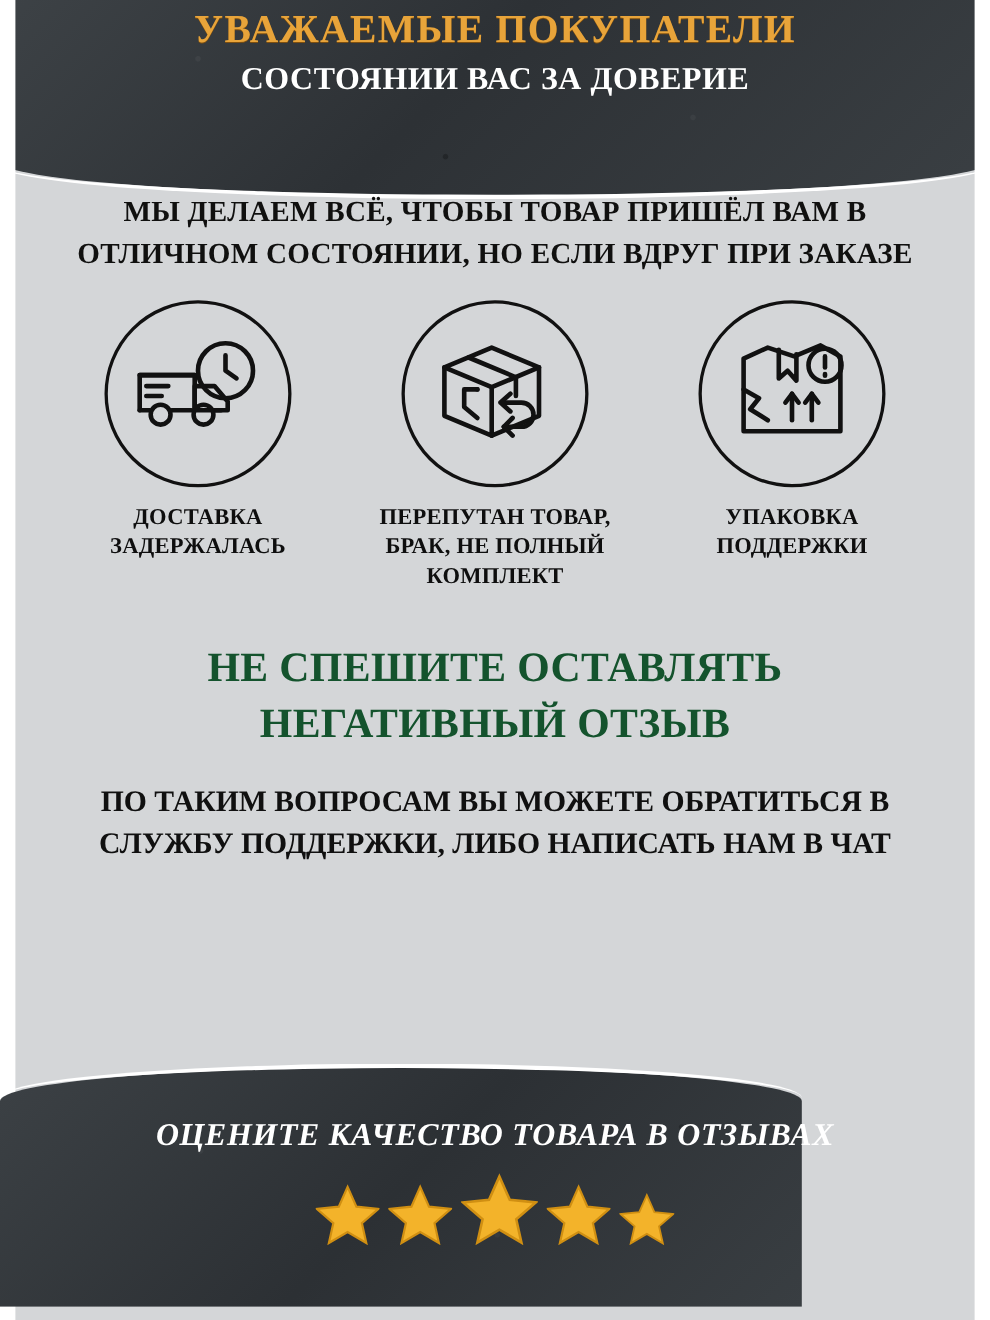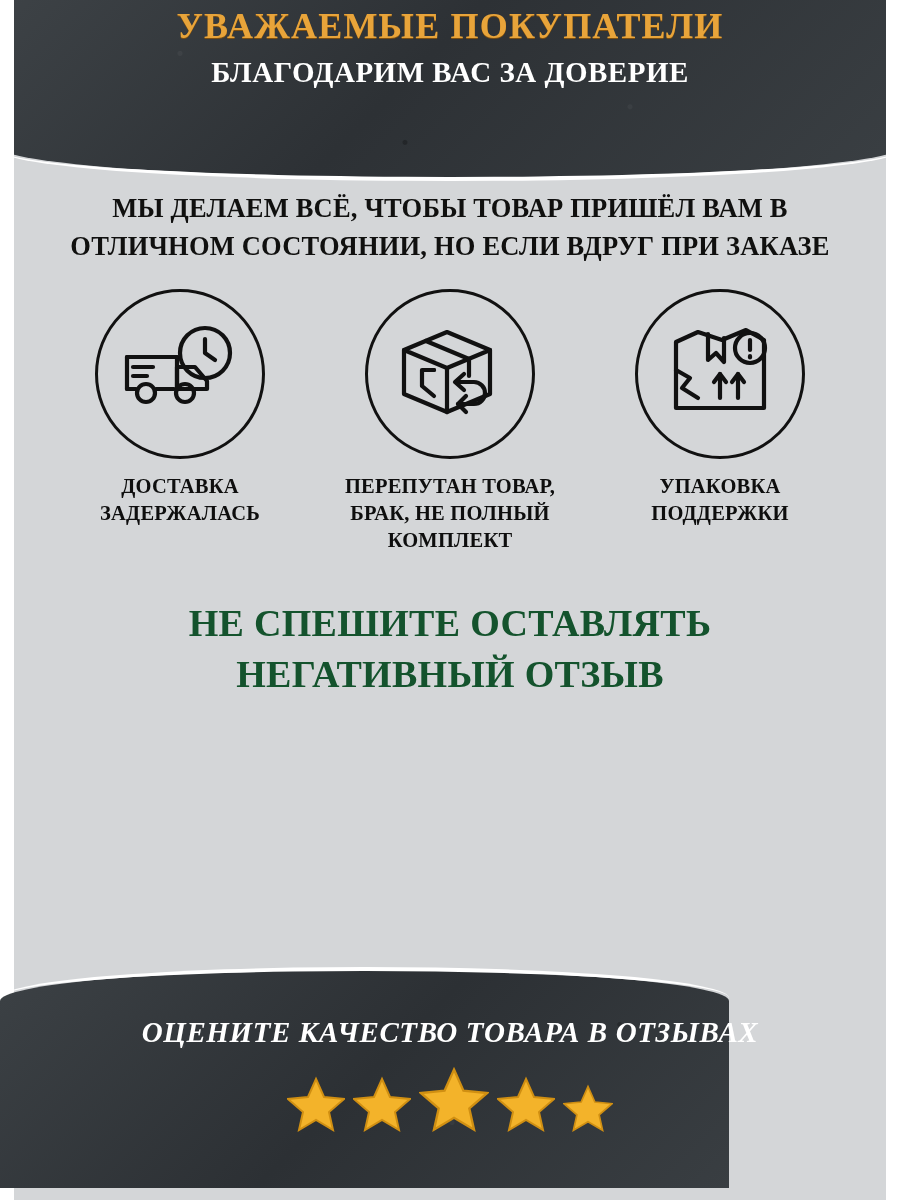--- a/index.html
+++ b/index.html
@@ -79,21 +79,21 @@
     width: 14px;
     height: 1200px;
     background: #ffffff;
   }
   .rail-left  { left: 0; }
   .rail-right { right: 0; }
 
   
   .mid {
     position: absolute;
-    top: 190px;
+    top: 174px;
     left: 14px;
     width: 872px;
     text-align: center;
   }
   .intro {
     font-size: 26.5px;
     font-weight: bold;
     color: #10100f;
     line-height: 1.42;
     letter-spacing: 0.2px;
@@ -205,21 +205,21 @@
   }
 </style>
 </head>
 <body>
 
 <div class="poster">
 
   <div class="top-band">
     <div class="top-inner">
       <div class="headline-gold">УВАЖАЕМЫЕ ПОКУПАТЕЛИ</div>
-      <div class="headline-white">БЛАГОДАРИМ ВАС ЗА ДОВЕРИЕ</div>
+      <div class="headline-white">СОСТОЯНИИ ВАС ЗА ДОВЕРИЕ</div>
     </div>
   </div>
 
   <div class="rail rail-left"></div>
   <div class="rail rail-right"></div>
 
   <div class="mid">
 
     <div class="intro">МЫ ДЕЛАЕМ ВСЁ, ЧТОБЫ ТОВАР ПРИШЁЛ ВАМ В ОТЛИЧНОМ СОСТОЯНИИ, НО ЕСЛИ ВДРУГ ПРИ ЗАКАЗЕ</div>
 
@@ -283,20 +283,21 @@
               <path d="M68 62 l6 -8 6 8"></path>
             </svg>
           </span>
         </div>
         <div class="icon-caption">УПАКОВКА ПОДДЕРЖКИ</div>
       </div>
 
     </div>
 
     <div class="slogan">НЕ СПЕШИТЕ ОСТАВЛЯТЬ НЕГАТИВНЫЙ ОТЗЫВ</div>
+    <div class="support">ПО ТАКИМ ВОПРОСАМ ВЫ МОЖЕТЕ ОБРАТИТЬСЯ В СЛУЖБУ ПОДДЕРЖКИ, ЛИБО НАПИСАТЬ НАМ В ЧАТ</div>
 
   </div>
 
   <div class="bottom-band">
     <div class="bottom-inner">
       <div class="bottom-title">ОЦЕНИТЕ КАЧЕСТВО ТОВАРА В ОТЗЫВАХ</div>
       <div class="stars">
         <span class="star">
           <svg width="58" height="56" viewBox="0 0 58 56">
               <polygon points="29,3 37,21 57,23 42,36 46,54 29,44 12,54 16,36 1,23 21,21" fill="#f3b32a" stroke="#d08f12" stroke-width="2"></polygon>

